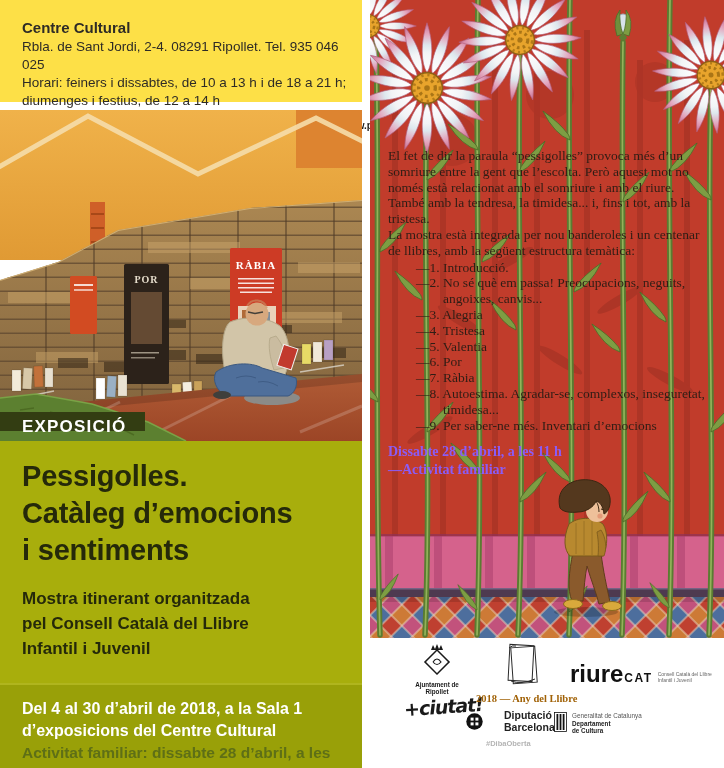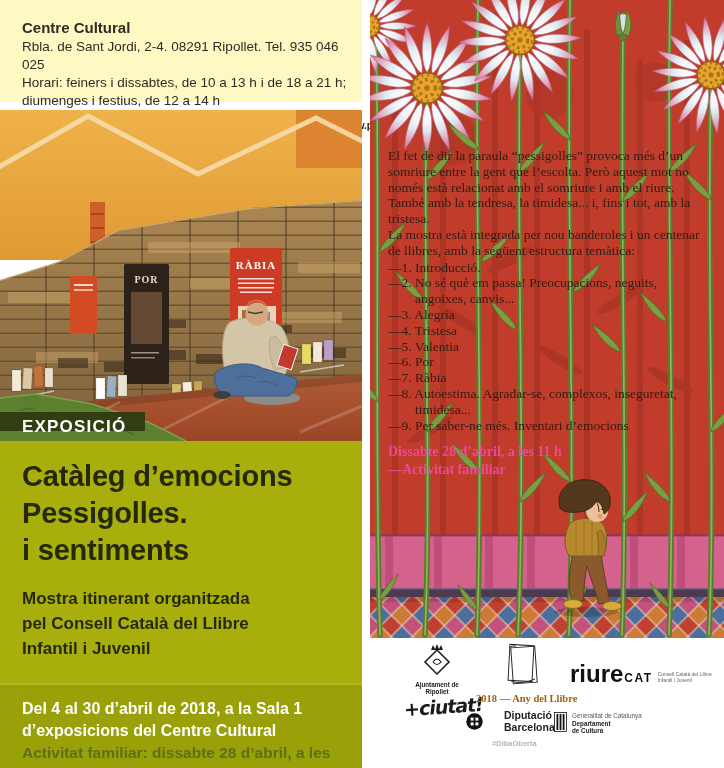--- a/index.html
+++ b/index.html
@@ -3,21 +3,21 @@
 <meta charset="utf-8">
 <style>
   * { margin:0; padding:0; box-sizing:border-box; }
   html,body { background:#ffffff; }
   body { font-family:"Liberation Sans", sans-serif; }
   #page { position:relative; width:724px; height:768px; background:#fff; overflow:hidden; }
 
   
   #left-col { position:absolute; left:0; top:0; width:362px; height:768px; }
 
-  .header { position:absolute; left:0; top:0; width:362px; height:102px; background:#fef9c3; padding:19px 0 0 22px; color:#2e2b26; }
+  .header { position:absolute; left:0; top:0; width:362px; height:102px; background:#fde047; padding:19px 0 0 22px; color:#2e2b26; }
   .header h1 { font-size:15px; font-weight:bold; margin-bottom:2px; }
   .header .hline { font-size:13.5px; line-height:18px; }
   .social-row { display:flex; align-items:center; gap:5px; margin-top:9px; font-size:10px; font-weight:bold; color:#1f1d1a; }
   .social-row .sep { margin:0 3px; color:#555; }
   .sicon { width:12px; height:12px; flex:0 0 auto; }
 
   .photo-wrap { position:absolute; left:0; top:110px; width:362px; height:331px; overflow:hidden; }
 
   .exposicio-band { position:absolute; left:0; top:412px; width:145px; height:19px; background:#333d12; color:#ffffff;
     font-size:17px; font-weight:bold; letter-spacing:1.2px; line-height:29px; padding-left:22px; }
@@ -31,44 +31,44 @@
   .bottom-bar .activity { font-size:15.5px; line-height:22px; font-weight:bold; color:#5e6f16; }
 
   
   #right-col { position:absolute; left:370px; top:0; width:354px; height:720px; }
   .illu-wrap { position:absolute; left:0; top:0; width:354px; height:638px; overflow:hidden; background:#c13c2b; }
   .illu-wrap svg { display:block; }
 
   .panel-copy { position:absolute; left:18px; top:148px; width:320px; color:#2f1d15;
     font-family:"Liberation Serif", serif; font-size:13.5px; line-height:15.8px; }
   .panel-copy p { margin:0; }
-  .panel-list { list-style:none; margin-top:1px; }
+  .panel-list { list-style:none; margin-top:1px;margin-left:28px; }
   .panel-list li { padding-left:27px; text-indent:-27px; }
   .panel-event { position:absolute; left:18px; top:443px; font-family:"Liberation Serif", serif;
-    font-weight:bold; font-size:14px; line-height:17.5px; color:#ec4899; }
+    font-weight:bold; font-size:14px; line-height:17.5px; color:#8b5cf6; }
 
   .footer-right { position:absolute; left:0; top:638px; width:354px; height:130px; background:#ffffff; }
 
   .lg-ajuntament { position:absolute; left:34px; top:4px; width:66px; text-align:center; color:#1a1a1a; }
   .lg-ajuntament .cap { font-size:6.3px; font-weight:bold; margin-top:1px; }
   .lg-ajuntament .ciutat { font-family:"DejaVu Sans", sans-serif; font-style:italic; font-weight:bold;
     font-size:19px; letter-spacing:-1px; transform:rotate(-4deg); margin-top:1px; }
 
   .lg-llibre { position:absolute; left:106px; top:4px; width:92px; text-align:center; color:#a16207; }
   .lg-llibre .cap { font-family:"Liberation Serif", serif; font-weight:bold; font-size:10.5px; margin-top:3px; white-space:nowrap; }
 
   .lg-clij { position:absolute; left:200px; top:22px; display:flex; align-items:baseline; color:#111; }
   .lg-clij .clij { font-size:24px; font-weight:bold; letter-spacing:0; }
   .lg-clij .cat { font-size:12px; font-weight:bold; letter-spacing:1.5px; margin-left:1px; }
   .lg-clij .small { font-size:5px; line-height:6px; color:#666; margin-left:5px; align-self:center; margin-top:6px; }
 
   .lg-diba { position:absolute; left:96px; top:72px; }
   .lg-diba .row { display:flex; align-items:center; gap:21px; }
   .lg-diba .txt { font-size:10.5px; line-height:11.5px; font-weight:bold; color:#222; }
-  .lg-diba .tag { font-size:7.5px; font-weight:bold; color:#b4b4b4; margin:6px 0 0 8px;text-align:center; }
+  .lg-diba .tag { font-size:7.5px; font-weight:bold; color:#b4b4b4; margin:6px 0 0 20px; }
 
   .lg-gencat { position:absolute; left:184px; top:74px; display:flex; gap:5px; }
   .lg-gencat .l1 { font-size:6.3px; color:#555; line-height:7.5px; }
   .lg-gencat .lb { font-size:6.3px; color:#222; font-weight:bold; line-height:7.5px; }
 </style>
 </head>
 <body>
 
 <div id="page">
 
@@ -232,22 +232,22 @@
         <path d="M20,300 l14,-2 M50,302 l16,4 M90,308 l16,6 M120,318 l14,7" stroke="#49671f" stroke-width="1.5" opacity="0.8"></path>
       </svg>
     </div>
 
     <div class="exposicio-band">
       <span>EXPOSICIÓ</span>
     </div>
 
     <div class="main-green">
       <div class="main-title">
+        <div>Pessigolles.</div>
         <div>Catàleg d’emocions</div>
-        <div>Pessigolles.</div>
         <div>i sentiments</div>
       </div>
       <div class="main-sub">
         <div>Mostra itinerant organitzada</div>
         <div>pel Consell Català del Llibre</div>
         <div>Infantil i Juvenil</div>
       </div>
     </div>
 
     <div class="bottom-bar">

